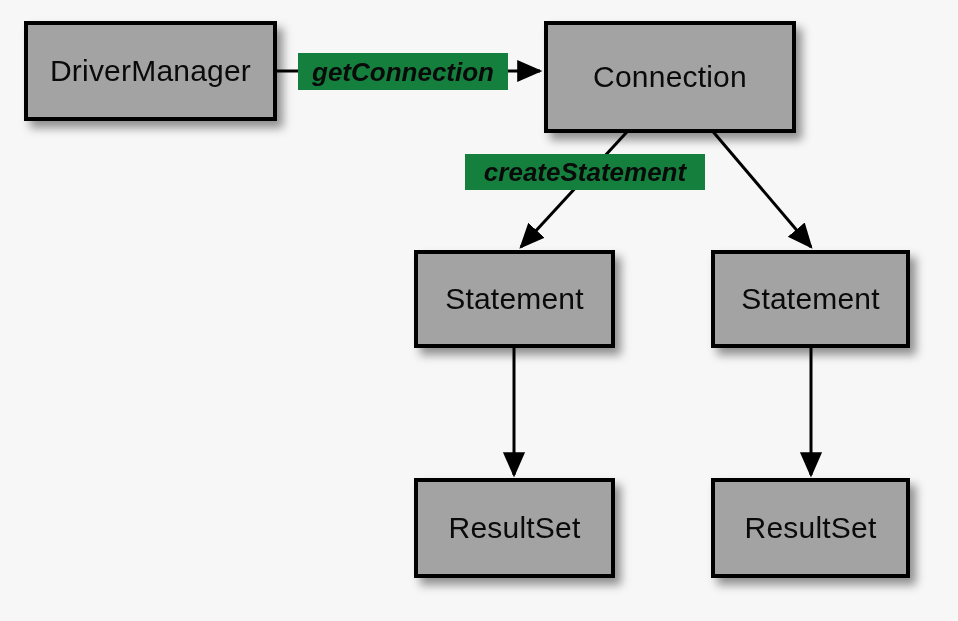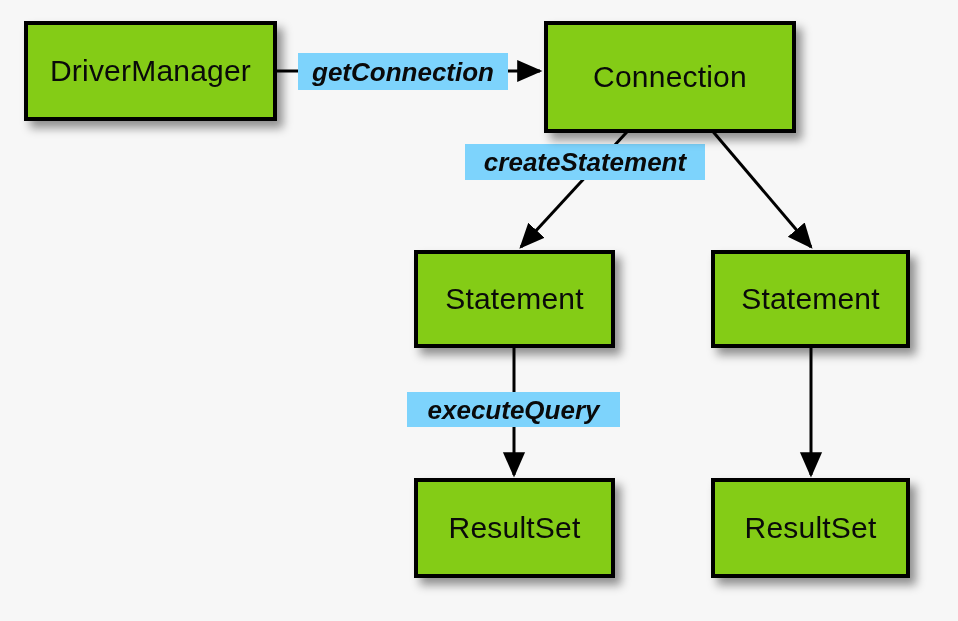--- a/index.html
+++ b/index.html
@@ -25,41 +25,41 @@
     left: 0;
     top: 0;
     width: 958px;
     height: 621px;
     z-index: 1;
   }
   
   .node {
     position: absolute;
     box-sizing: border-box;
-    background: #84cc16;
+    background: #a3a3a3;
     border: 4px solid #000000;
     box-shadow: 6px 7px 9px rgba(0,0,0,0.42);
     display: flex;
     align-items: center;
     justify-content: center;
     z-index: 3;
   }
   .node-label {
     font-family: "Liberation Sans", sans-serif;
     font-size: 30px;
     font-weight: 400;
     color: #0a0a0a;
     letter-spacing: 0.2px;
     white-space: nowrap;
     line-height: 1;
   }
   
   .edge-label {
     position: absolute;
-    background: #7dd3fc;
+    background: #15803d;
     display: flex;
     align-items: center;
     justify-content: center;
     z-index: 2;
   }
   .edge-label span {
     font-family: "Liberation Sans", sans-serif;
     font-size: 26px;
     font-style: italic;
     font-weight: 700;
@@ -69,21 +69,21 @@
   }
   
   #node-drivermanager { left: 24px;  top: 21px;  width: 253px; height: 100px; }
   #node-connection    { left: 544px; top: 21px;  width: 252px; height: 112px; }
   #node-statement-1   { left: 414px; top: 250px; width: 201px; height: 98px;  }
   #node-statement-2   { left: 711px; top: 250px; width: 199px; height: 98px;  }
   #node-resultset-1   { left: 414px; top: 478px; width: 201px; height: 100px; }
   #node-resultset-2   { left: 711px; top: 478px; width: 199px; height: 100px; }
   
   #label-getconnection   { left: 298px; top: 53px;  width: 210px; height: 37px; }
-  #label-createstatement { left: 465px; top: 144px; width: 240px; height: 36px; text-align: center; }
+  #label-createstatement { left: 465px; top: 154px; width: 240px; height: 36px; text-align: center; }
   #label-executequery    { left: 407px; top: 392px; width: 213px; height: 35px; }
 </style>
 </head>
 <body>
 
 <div id="canvas">
 
   <svg id="edges" viewBox="0 0 958 621" width="958" height="621" xmlns="http://www.w3.org/2000/svg">
     <defs>
       <marker id="arrowhead" markerWidth="9" markerHeight="9" refX="7.6" refY="4" orient="auto" markerUnits="strokeWidth">
@@ -103,23 +103,20 @@
   </svg>
 
   <div class="edge-label" id="label-getconnection">
     <span>getConnection</span>
   </div>
 
   <div class="edge-label" id="label-createstatement">
     <span>createStatement</span>
   </div>
 
-  <div class="edge-label" id="label-executequery">
-    <span>executeQuery</span>
-  </div>
 
   <div class="node" id="node-drivermanager">
     <span class="node-label">DriverManager</span>
   </div>
 
   <div class="node" id="node-connection">
     <span class="node-label">Connection</span>
   </div>
 
   <div class="node" id="node-statement-1">

